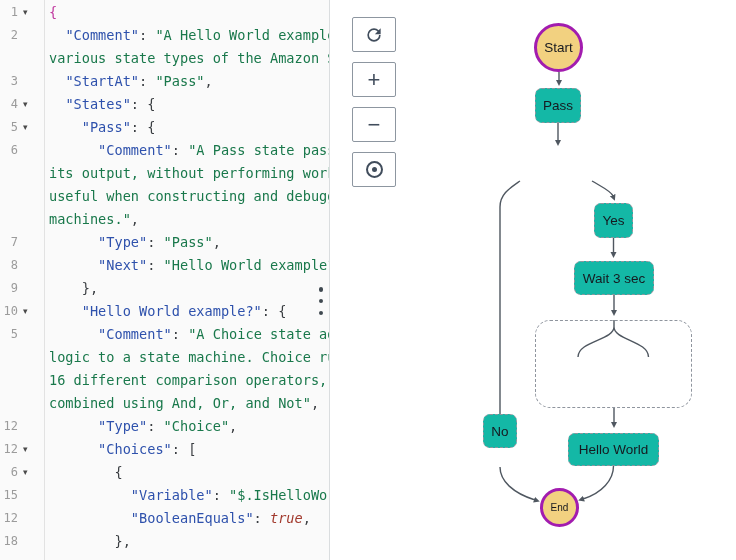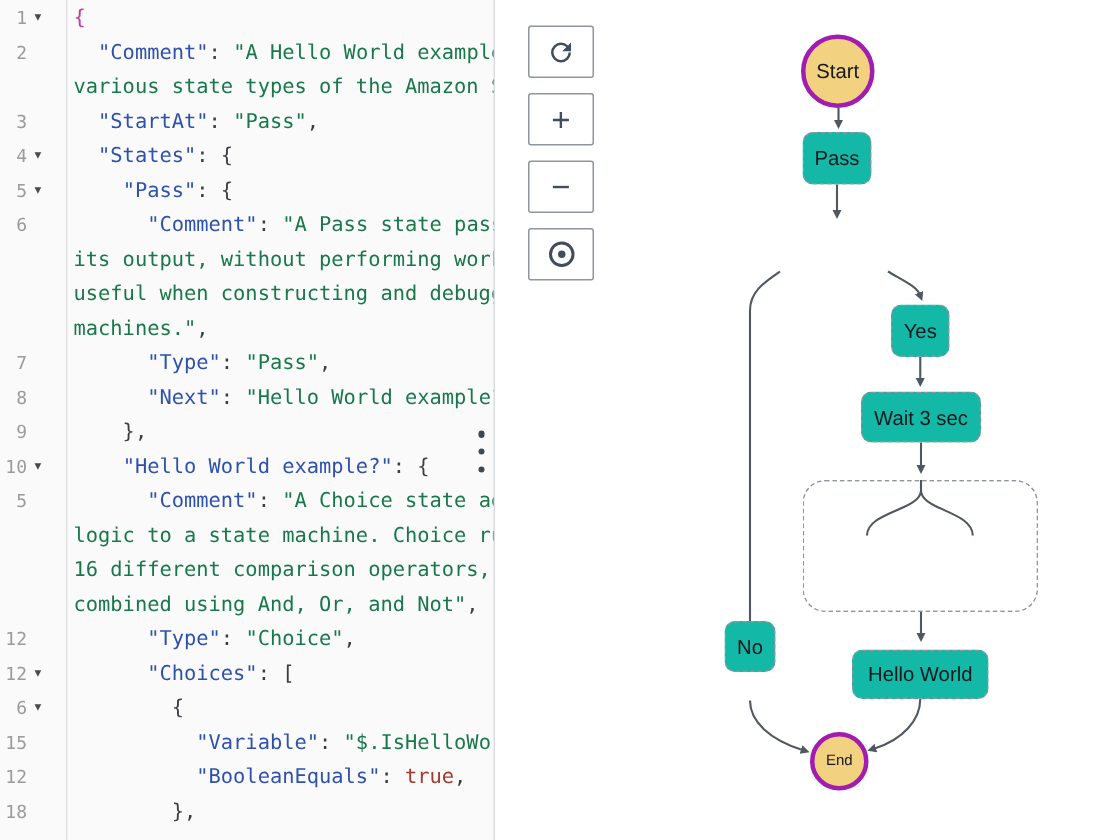--- a/index.html
+++ b/index.html
@@ -20,21 +20,21 @@
           font-family:"DejaVu Sans Mono", monospace; }
   .ln { width:18px; flex:none; text-align:right; font-size:12px;
         color:var(--c-linenum); }
   .fold { width:27px; flex:none; padding-left:5px; font-size:9px; color:#4a4a4a;
           font-family:"DejaVu Sans", sans-serif; }
   .codetext { flex:1; overflow:hidden; padding-left:4px; font-size:13.6px;
               letter-spacing:0; color:var(--c-punct); }
   .tk-p { color:var(--c-punct); }
   .tk-k { color:var(--c-key); }
   .tk-s { color:var(--c-string); }
-  .tk-b { color:var(--c-bool); }
+  .tk-b { color:var(--c-bool);font-style:italic; }
   .tk-m { color:var(--c-magenta); }
 
   
   .divider { position:absolute; left:329px; top:0; width:1px; height:560px;
              background:#dadddf; }
   .resize-handle { position:absolute; left:316px; top:287px; width:10px; height:28px;
                    display:flex; flex-direction:column; align-items:center;
                    justify-content:space-between; cursor:col-resize; }
   .resize-handle i { width:4.5px; height:4.5px; border-radius:50%;
                      background:#3f4850; display:block; }

